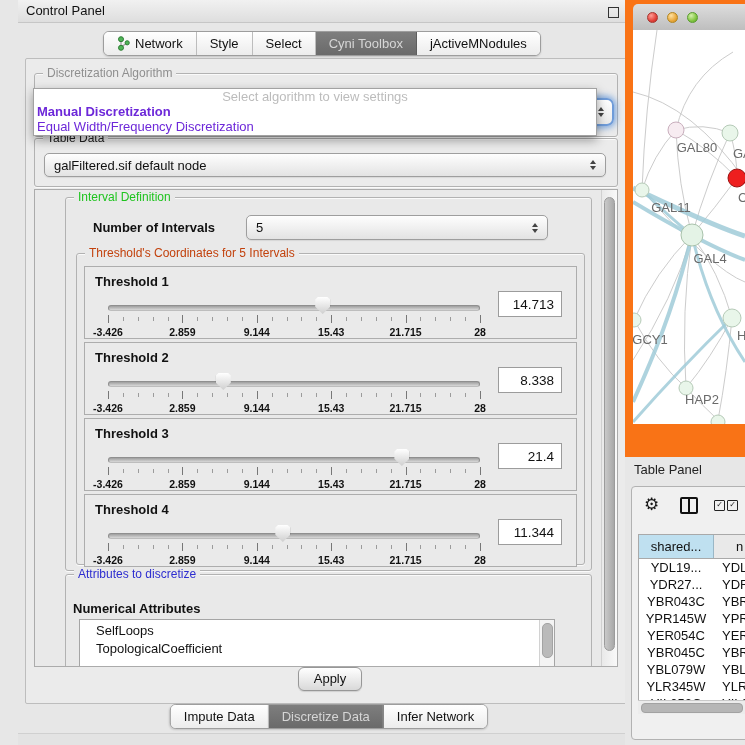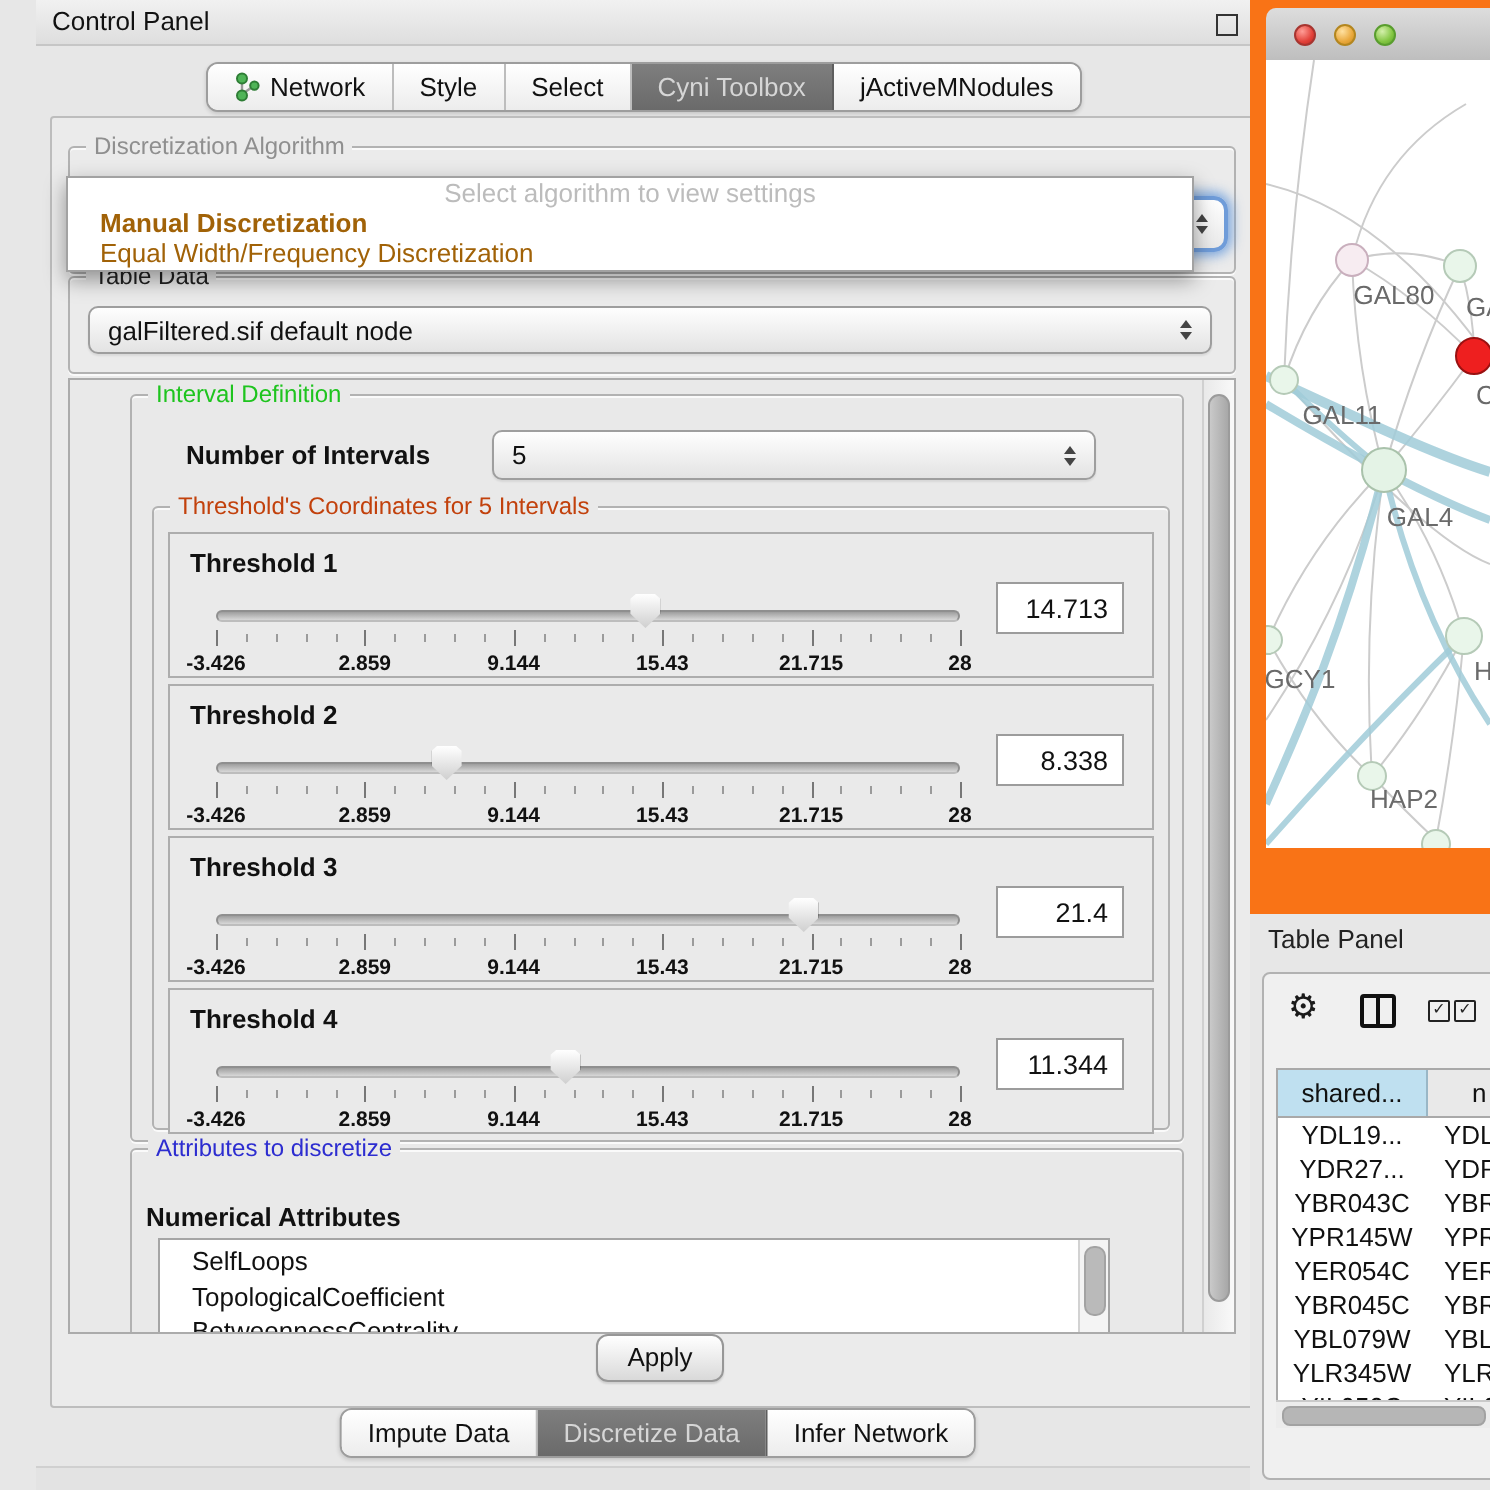--- a/index.html
+++ b/index.html
@@ -32,21 +32,21 @@
 
   #algo-group{left:8px;top:14px;width:582px;height:62px}
   #algo-group .gtitle{color:#8f8f8f}
   #algo-combo{position:absolute;left:9px;top:24px;width:558px;height:24px;border-radius:7px;
               border:2px solid #6f9cd9;box-shadow:0 0 6px 2px rgba(96,150,219,.8);
               background:linear-gradient(#fefefe,#e9e9e9);display:flex;align-items:center;justify-content:flex-end;padding-right:8px}
 
   #algo-popup{left:15px;top:88px;width:562px;height:46px;background:#fff;border:1px solid #a2a2a2;
               box-shadow:0 4px 10px rgba(0,0,0,.38);z-index:40;font-size:13px}
   .popup-prompt{height:15px;line-height:15px;text-align:center;color:#bcbcbc}
-  .popup-opt{height:15px;line-height:15px;padding-left:16px;color:#a16207;white-space:nowrap}
+  .popup-opt{height:15px;line-height:15px;padding-left:3px;color:#6d28d9;white-space:nowrap}
   .popup-opt.bold{font-weight:bold}
 
   .combo{border:1px solid #9e9e9e;border-radius:5px;background:linear-gradient(#fefefe,#e3e3e3);
          box-shadow:0 1px 1px rgba(0,0,0,.08);display:flex;align-items:center;justify-content:space-between;
          font-size:13px;color:#111;padding:0 9px;box-sizing:border-box}
   .stepper{display:flex;flex-direction:column;align-items:center;gap:2px;flex:0 0 auto}
   .stepper i{display:block;width:0;height:0;border-left:3.5px solid transparent;border-right:3.5px solid transparent}
   .stepper .up{border-bottom:4px solid #444}
   .stepper .dn{border-top:4px solid #444}
 
@@ -384,21 +384,20 @@
       </div>
 
       <div class="groupbox" id="attr-group">
         <div class="gtitle">Attributes to discretize</div>
         <div id="attr-label">Numerical Attributes</div>
         <div id="attr-listbox">
           <div class="pad"></div>
           <div id="attr-items">
               <div class="attr-item">SelfLoops</div>
               <div class="attr-item">TopologicalCoefficient</div>
-              <div class="attr-item">BetweennessCentrality</div>
             </div>
           <div id="attr-scroll">
               <div class="thumb"></div>
             </div>
         </div>
       </div>
 
       <div id="vscroll">
           <div class="thumb"></div>
         </div>

